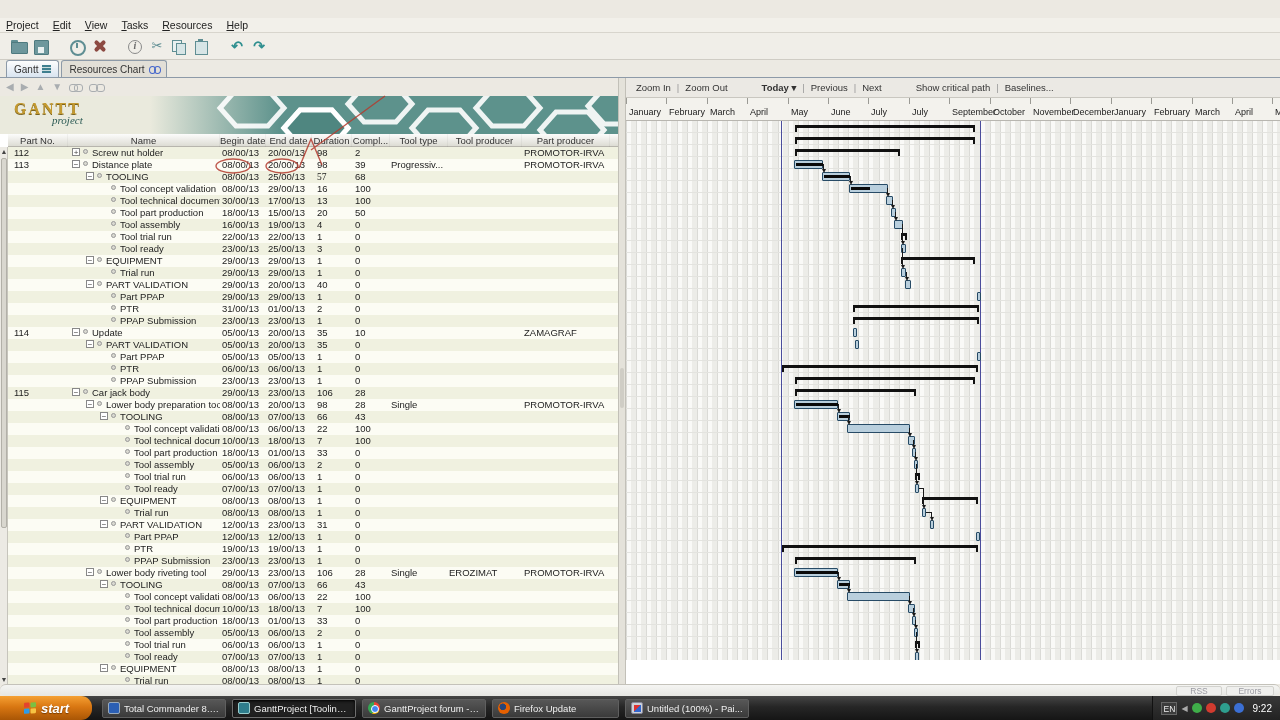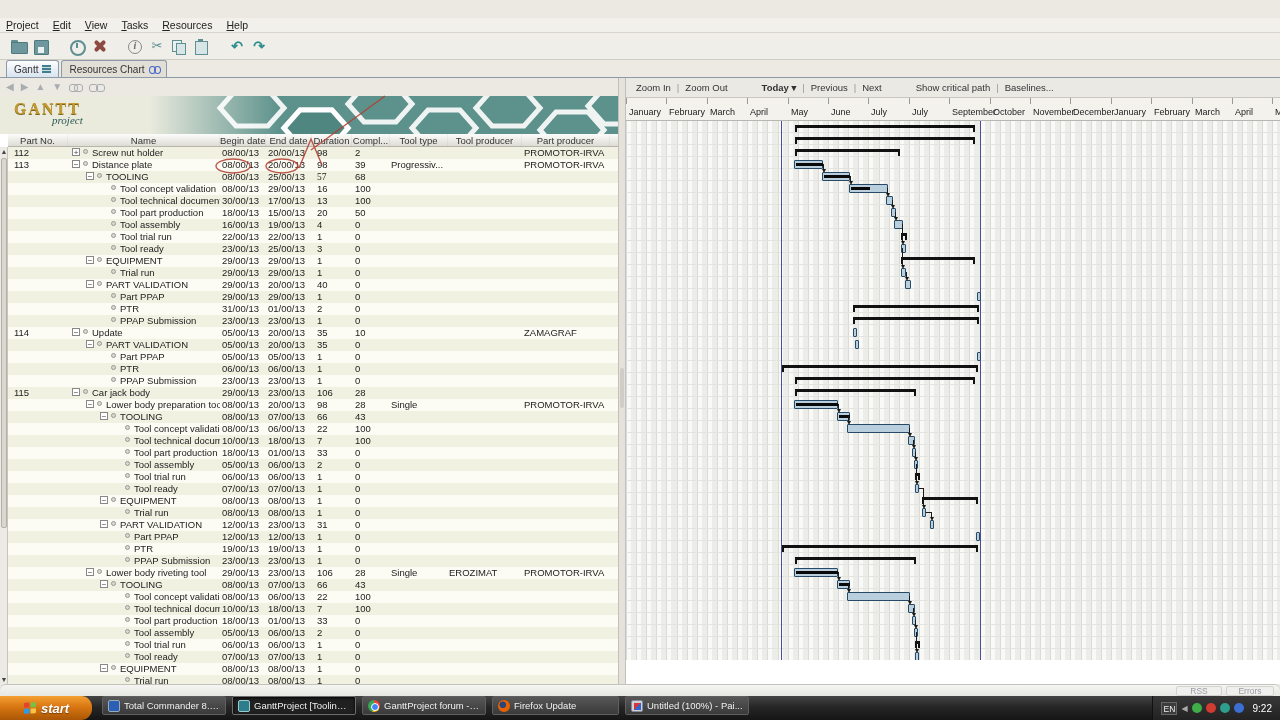--- a/index.html
+++ b/index.html
@@ -134,21 +134,21 @@
   
   .statusbar{position:absolute;left:0;top:684px;width:1280px;height:12px;
     background:linear-gradient(#f5f5f3,#e6e6e2);border-top:1px solid #c4c2ba;border-radius:6px;}
   .sb-btn{position:absolute;top:1px;height:10px;border:1px solid #d2d2ce;background:#efefed;border-radius:2px;
     font-size:8.5px;line-height:9px;color:#9a9aa2;text-align:center;}
   .sb-rss{right:58px;width:46px;}
   .sb-err{right:6px;width:48px;}
 
   
   .taskbar{position:absolute;left:0;top:696px;width:1280px;height:24px;
-    background:linear-gradient(#454545,#262626 45%,#151515);display:flex;align-items:flex-start;}
+    background:linear-gradient(#454545,#262626 45%,#151515);display:flex;align-items:center;}
   .startbtn{flex:none;width:92px;height:24px;border-radius:0 11px 11px 0;
     background:linear-gradient(#f josa5a033,#d97712 45%,#a95605);
     background:linear-gradient(#f5a033,#d97712 45%,#a95605);
     display:flex;align-items:center;justify-content:center;
     color:#fff;font-style:italic;font-weight:bold;font-size:13px;text-shadow:0 1px 1px #7a3d00;}
   .startbtn svg{margin-right:4px;}
   .taskbtns{display:flex;align-items:center;margin-left:10px;flex:1;overflow:hidden;}
   .tkb{flex:none;height:19px;border-radius:2px;border:1px solid #5f5f5f;background:linear-gradient(#575757,#3a3a3a);
     display:flex;align-items:center;padding:0 5px;margin-right:6px;color:#efefef;font-size:9.5px;overflow:hidden;}
   .tkb.active{background:#202020;border-color:#6e6e6e;box-shadow:inset 0 1px 3px #000;}

